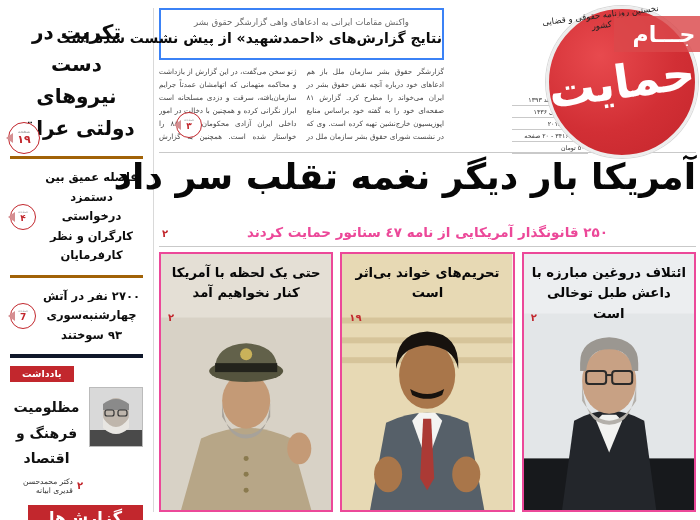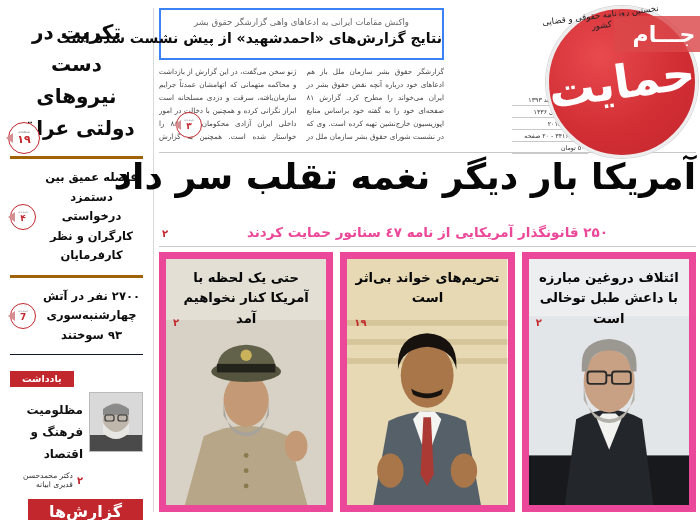--- a/index.html
+++ b/index.html
@@ -22,27 +22,27 @@
 
   
   .sidebar{position:absolute;left:0;top:0;width:153px;height:520px;box-sizing:border-box;padding:0 10px;}
   .sb-lead{margin-top:16px;position:relative;text-align:center;font-size:20px;font-weight:bold;
        line-height:1.6;color:#0c0c0c;padding-bottom:12px;}
   .sb-lead .pin{position:absolute;left:-2px;bottom:2px;}
   .brief{display:flex;justify-content:space-between;align-items:center;gap:4px;
        padding:9px 0;border-top:3px solid #a16207;}
   .brief-title{font-size:11.5px;font-weight:bold;line-height:1.7;text-align:center;flex:1;color:#0c0c0c;}
 
-  .note{border-top:1px solid #0f172a;padding-top:12px;position:relative;}
+  .note{border-top:4px solid #0f172a;padding-top:4px;position:relative;}
   .note-tab{display:inline-block;background:#c2272d;color:#fff;font-size:9.5px;font-weight:bold;
        padding:2px 12px 3px;position:relative;margin-bottom:5px;}
   .note-row{display:flex;gap:6px;align-items:flex-start;}
   .note-photo{width:52px;height:58px;border:1px solid #bbb;flex:0 0 auto;background:#e8e8e8;}
   .note-photo svg{display:block;width:100%;height:100%;}
-  .note-title{font-size:12px;font-weight:bold;line-height:1.8;flex:1;padding-top:8px;}
+  .note-title{font-size:14px;font-weight:bold;text-align:center;line-height:1.8;flex:1;padding-top:8px;}
   .note-author{display:flex;align-items:center;gap:4px;justify-content:flex-start;
        font-size:7.5px;color:#333;margin:6px 0 8px;}
 
   .sec-header{background:#c2272d;color:#fff;font-size:16px;font-weight:bold;text-align:center;
        padding:3px 17px 4px;position:relative;margin:2px 0 2px 18px;}
   .sec-header::after{content:"";position:absolute;left:-6px;bottom:0;
        border:6px solid transparent;border-right:6px solid #7d1216;border-bottom:none;}
 
   
   .tagline{position:absolute;left:536px;top:10px;width:130px;font-size:8.5px;color:#222;
@@ -71,21 +71,21 @@
   
   .rule{position:absolute;height:1px;background:#c9c9c9;}
   .lead-headline{position:absolute;left:159px;top:156px;width:537px;text-align:center;
        font-size:36px;font-weight:bold;color:#070707;white-space:nowrap;letter-spacing:-.5px;}
   .lead-sub{position:absolute;left:159px;top:224px;width:537px;text-align:center;
        font-size:13.5px;font-weight:bold;color:#ec4899;white-space:nowrap;}
   .lead-badge{position:absolute;left:162px;top:228px;}
 
   
   .photos{position:absolute;left:159px;top:252px;width:537px;height:260px;display:flex;gap:7px;direction:rtl;}
-  .photo-box{flex:1;border:7px solid #ec4899;position:relative;overflow:hidden;box-sizing:border-box;}
+  .photo-box{flex:1;border:2px solid #ec4899;position:relative;overflow:hidden;box-sizing:border-box;}
   .ph-head{position:relative;z-index:2;text-align:center;font-size:13.2px;font-weight:bold;
        line-height:1.55;padding:9px 6px 0;color:#070707;}
   .ph-badge{position:absolute;z-index:2;left:7px;top:58px;}
   .photo-box svg{position:absolute;left:0;bottom:0;width:100%;height:100%;z-index:1;}
 </style>
 </head>
 <body>
 
 <div class="v-divider"></div>
 

